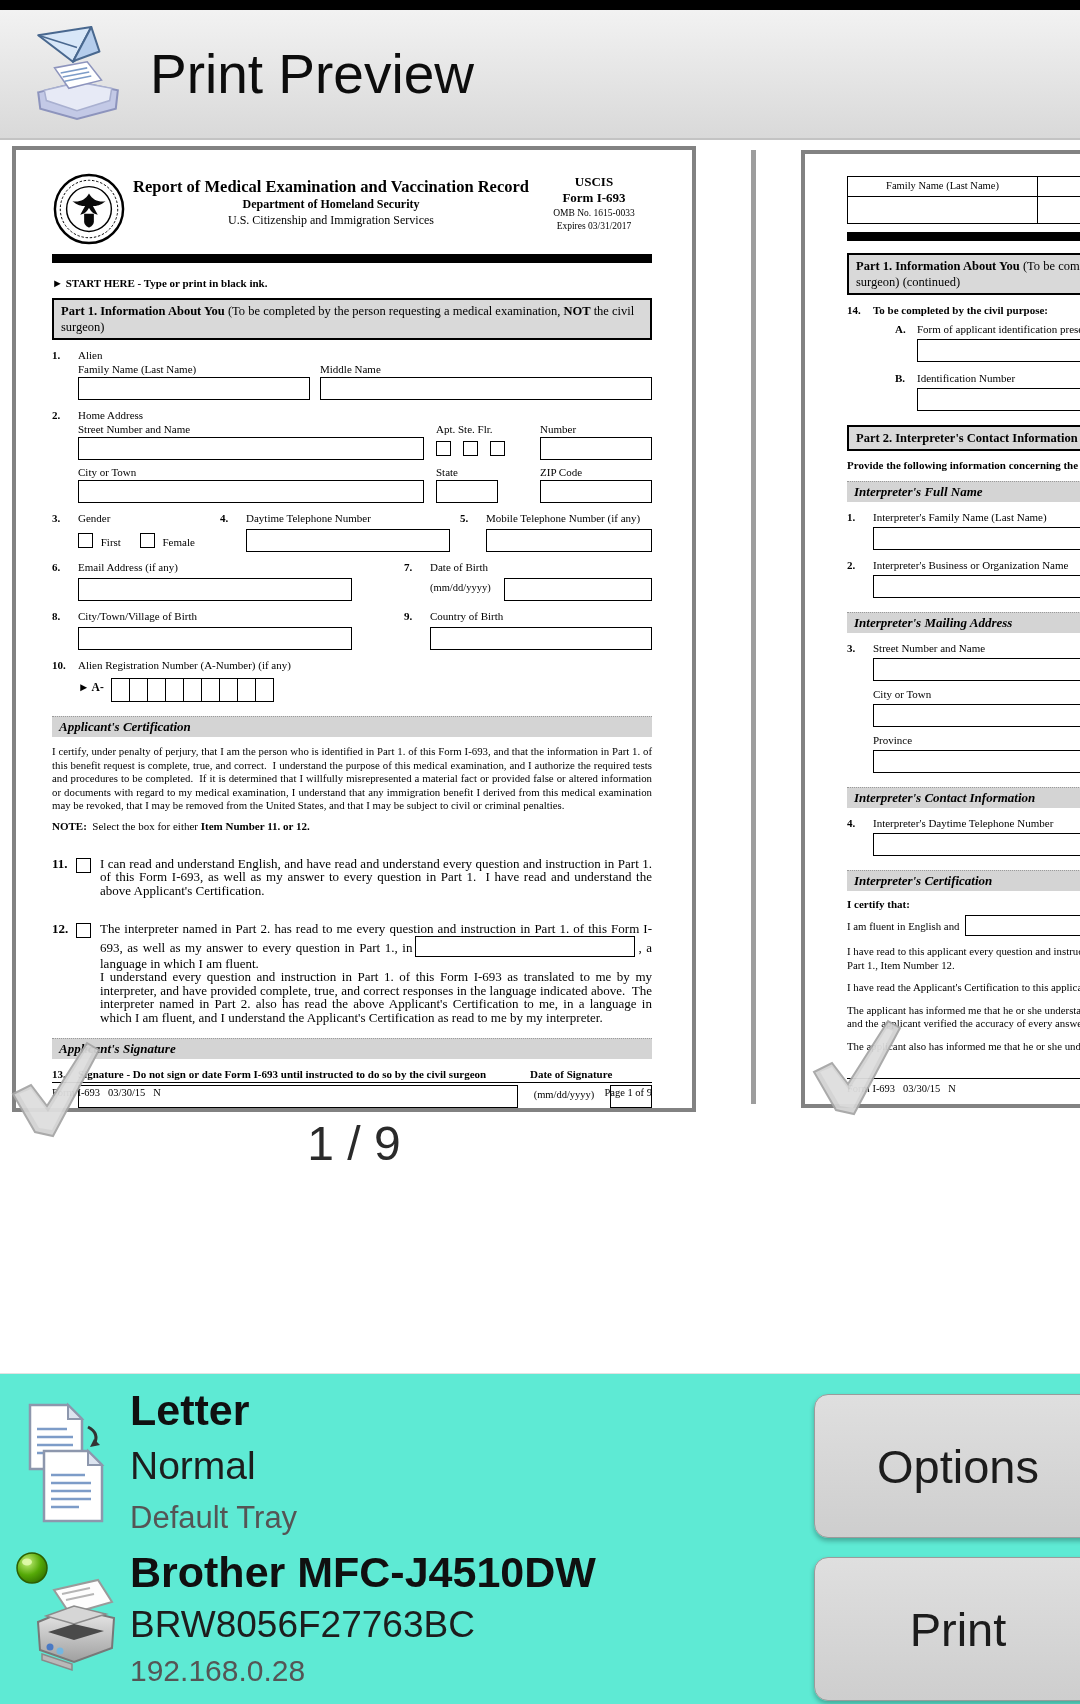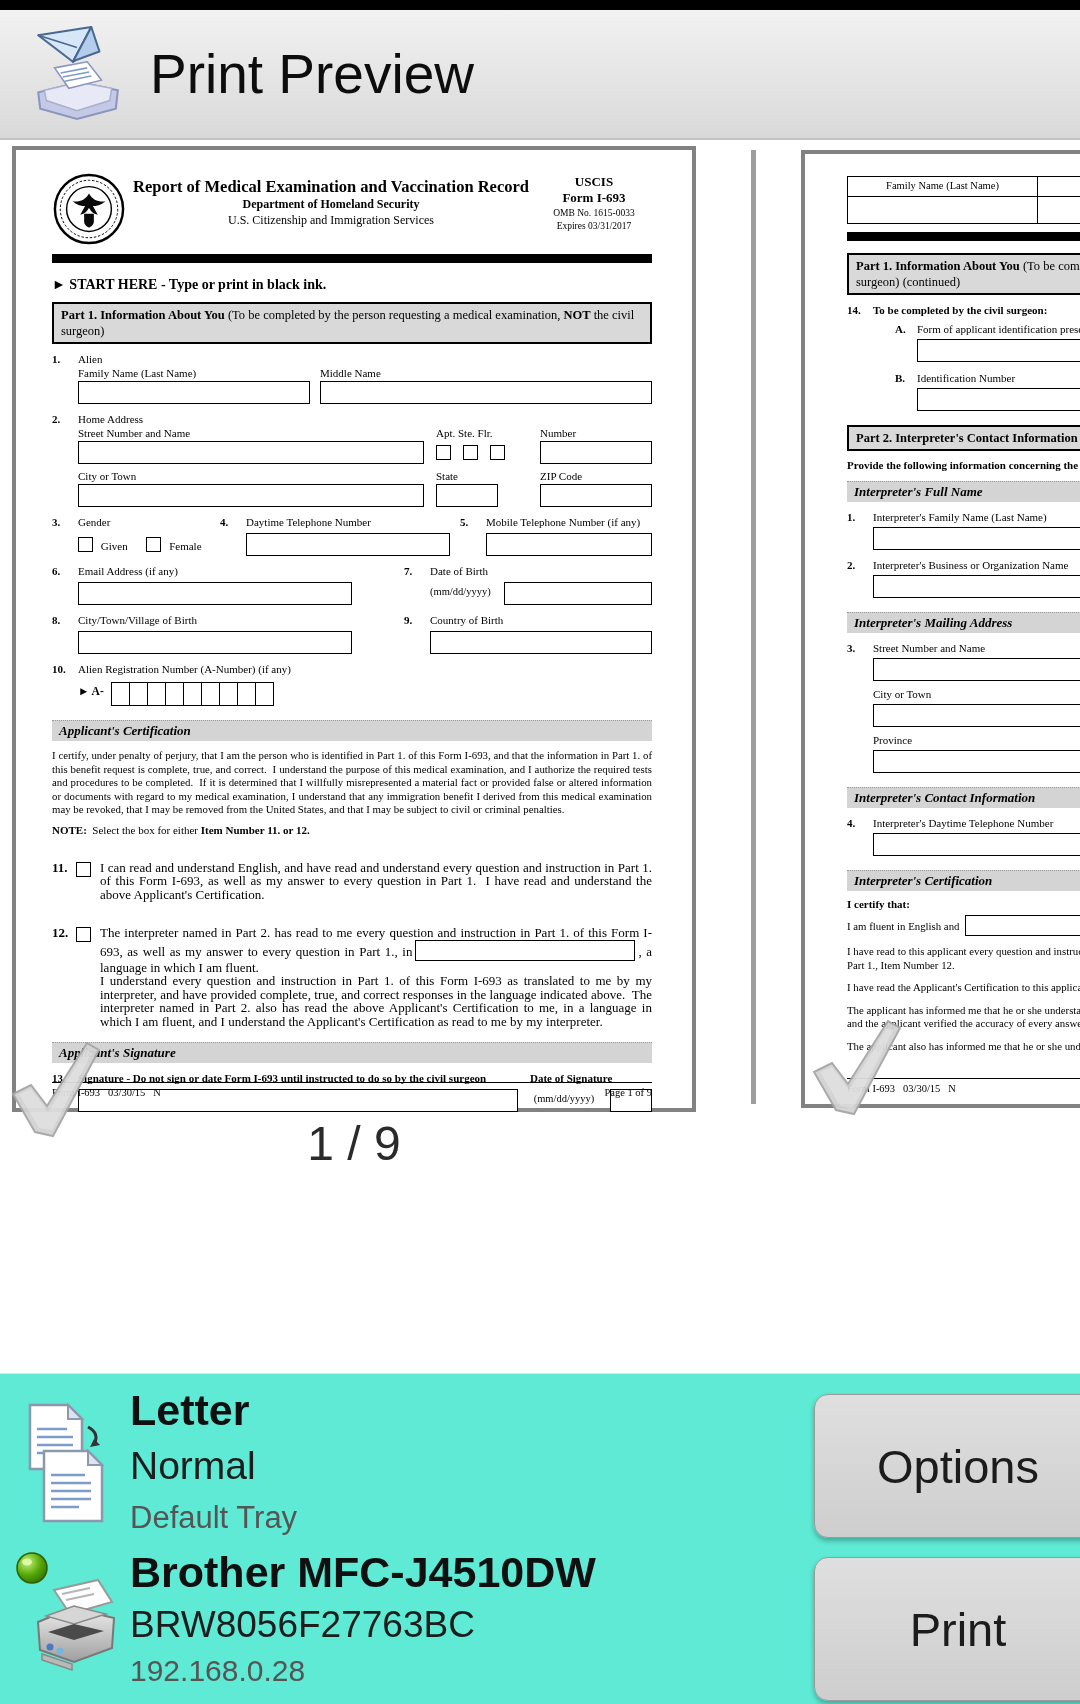--- a/index.html
+++ b/index.html
@@ -28,21 +28,21 @@
   .fh-c{flex:1;text-align:center;padding:0 4px;}
   .fh-title{font-weight:bold;font-size:16.5px;margin-top:5px;}
   .fh-dept{font-weight:bold;font-size:12px;margin-top:0;}
   .fh-svc{font-size:12px;margin-top:1px;}
   .fh-r{width:116px;flex:none;text-align:center;margin-top:2px;}
   .fh-r .b{font-weight:bold;font-size:13px;line-height:16px;}
   .fh-r .s{font-size:9.5px;margin-top:2px;line-height:11px;}
 
   .blackbar{height:9px;background:#000;margin-top:8px;}
   .blackbar:after{content:"";display:block;height:2px;background:#000;margin-top:2px;}
-  .starthere{font-weight:bold;font-size:14px;margin-top:14px;}
+  .starthere{font-weight:bold;font-size:11px;margin-top:14px;}
   .partbox{border:2px solid #000;background:#d9d9d9;padding:3px 7px;font-size:12.5px;line-height:16px;margin-top:9px;}
   .b{font-weight:bold;}
 
   .item{margin-top:9px;font-size:11px;}
   .ilabel{display:flex;}
   .inum{font-weight:bold;width:26px;flex:none;}
   .ibody{margin-left:26px;}
   .lb{font-size:11px;}
   .bx{border:1.5px solid #000;height:21px;background:#fff;margin-top:2px;}
   .row{display:flex;}
@@ -195,21 +195,21 @@
       </div>
 
       <div class="item row">
         <div style="width:168px;">
           <div class="ilabel">
               <span class="inum">3.</span>
               <span>Gender</span>
             </div>
           <div class="ibody" style="margin-top:9px;">
             <span class="cb"></span>
-            <span style="margin-left:5px;">Given</span>
+            <span style="margin-left:5px;">First</span>
             <span class="cb" style="margin-left:16px;"></span>
             <span style="margin-left:5px;">Female</span>
           </div>
         </div>
         <div style="width:240px;">
           <div class="ilabel">
               <span class="inum">4.</span>
               <span>Daytime Telephone Number</span>
             </div>
           <div class="bx" style="margin-left:26px;width:202px;margin-top:5px;"></div>
@@ -337,21 +337,21 @@
         <div class="dc c2"></div>
       </div>
 
       <div class="blackbar"></div>
 
       <div class="partbox" style="margin-top:12px;"><span class="b">Part 1.  Information About You</span><span> (To be completed by the person requesting a medical examination, NOT the civil surgeon) (continued)</span></div>
 
       <div class="item">
         <div class="ilabel">
             <span class="inum">14.</span>
-            <span class="boldlb">To be completed by the civil surgeon:</span>
+            <span class="boldlb">To be completed by the civil purpose:</span>
           </div>
         <div class="sub">
           <div class="subrow">
               <span class="subnum">A.</span>
               <span>Form of applicant identification presented</span>
             </div>
           <div class="bx" style="margin-left:22px;width:540px;margin-top:4px;"></div>
         </div>
         <div class="sub" style="margin-top:10px;">
           <div class="subrow">

